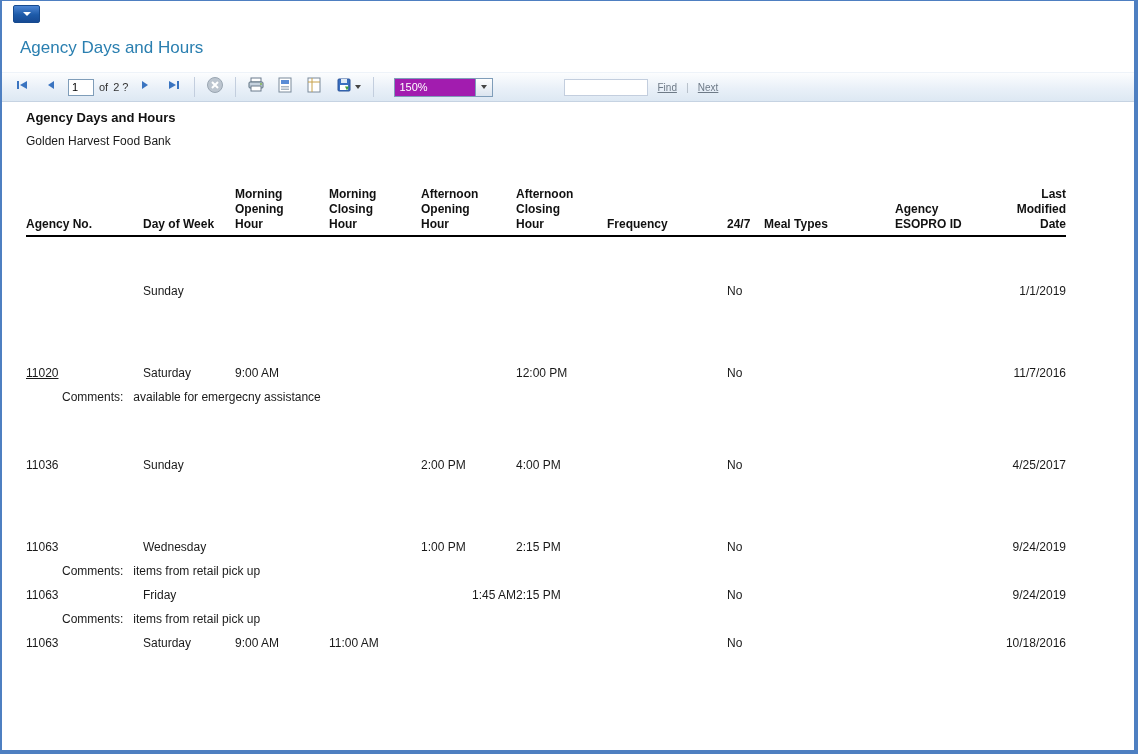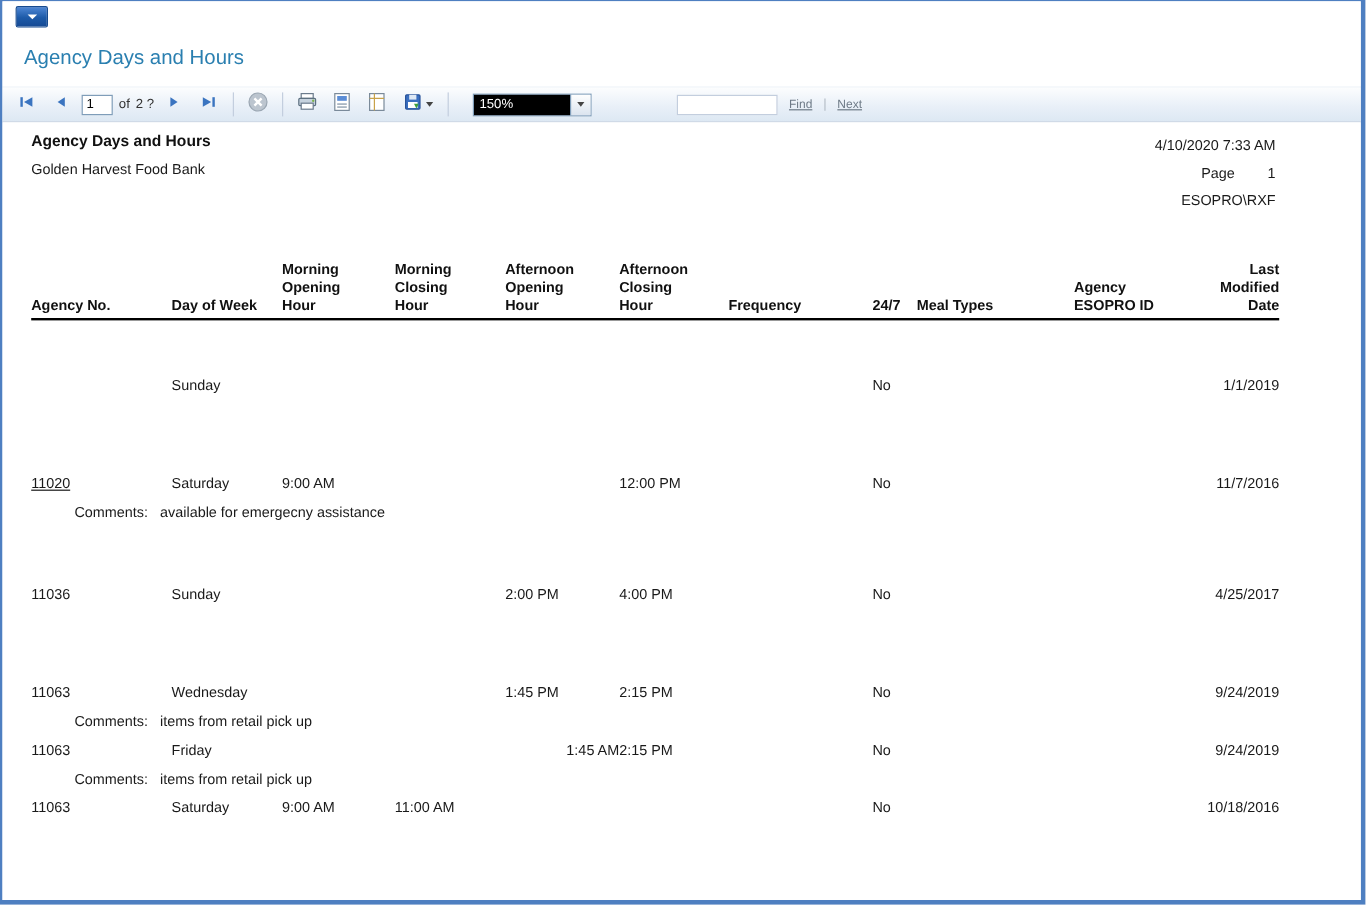--- a/index.html
+++ b/index.html
@@ -43,21 +43,21 @@
   .page-input {
     width:26px; height:17px; border:1px solid #7f9db9; font-size:11px;
     padding:0 3px; font-family:"Liberation Sans", sans-serif;
   }
   .tb-label { font-size:11px; color:#333; }
   .zoom-combo {
     width:99px; height:19px; border:1px solid #7f9db9; background:#fff;
     display:flex; align-items:stretch; margin-left:12px;
   }
   .zoom-text {
-    flex:1; background:#000000; color:#fff; font-size:11px;
+    flex:1; background:#a21caf; color:#fff; font-size:11px;
     display:flex; align-items:center; padding-left:4px;
   }
   .zoom-drop {
     width:17px; background:linear-gradient(#fefefe,#dbe4ef);
     border-left:1px solid #7f9db9; display:flex; align-items:center; justify-content:center;
   }
   .caret-black { width:0; height:0; border-left:3.5px solid transparent; border-right:3.5px solid transparent; border-top:4px solid #444; }
   .search-input {
     width:84px; height:17px; border:1px solid #c3cede; background:#fff;
     margin-left:66px; font-size:11px; padding:0 3px; font-family:"Liberation Sans", sans-serif;
@@ -192,25 +192,20 @@
     <span class="find-sep">|</span>
     <span class="next-label">Next</span>
   </div>
 
   <div class="report">
     <div class="report-header">
       <div>
         <div class="report-title">Agency Days and Hours</div>
         <div class="report-subtitle">Golden Harvest Food Bank</div>
       </div>
-      <div class="report-meta">
-        <div>4/10/2020 7:33 AM</div>
-        <div><span>Page</span><span class="pgnum">1</span></div>
-        <div>ESOPRO\RXF</div>
-      </div>
     </div>
     <div class="rtable" id="report-table">
         <div class="thead">
           <div class="hcell" style="width: 117px;">
             <div>Agency No.</div>
           </div>
           <div class="hcell" style="width: 92px;">
             <div>Day of Week</div>
           </div>
           <div class="hcell" style="width: 94px;">
@@ -293,21 +288,21 @@
           <div class="tcell" style="width: 37px;">No</div>
           <div class="tcell" style="width: 131px;"></div>
           <div class="tcell" style="width: 110px;"></div>
           <div class="tcell right" style="width: 61px;">4/25/2017</div>
         </div>
         <div class="trow" style="margin-top: 66px;">
           <div class="tcell" style="width: 117px;">11063</div>
           <div class="tcell" style="width: 92px;">Wednesday</div>
           <div class="tcell" style="width: 94px;"></div>
           <div class="tcell" style="width: 92px;"></div>
-          <div class="tcell" style="width: 95px;">1:45 PM</div>
+          <div class="tcell" style="width: 95px;">1:00 PM</div>
           <div class="tcell" style="width: 91px;">2:15 PM</div>
           <div class="tcell" style="width: 120px;"></div>
           <div class="tcell" style="width: 37px;">No</div>
           <div class="tcell" style="width: 131px;"></div>
           <div class="tcell" style="width: 110px;"></div>
           <div class="tcell right" style="width: 61px;">9/24/2019</div>
         </div>
         <div class="comments">
           <span>Comments:</span>
           <span>items from retail pick up</span>

